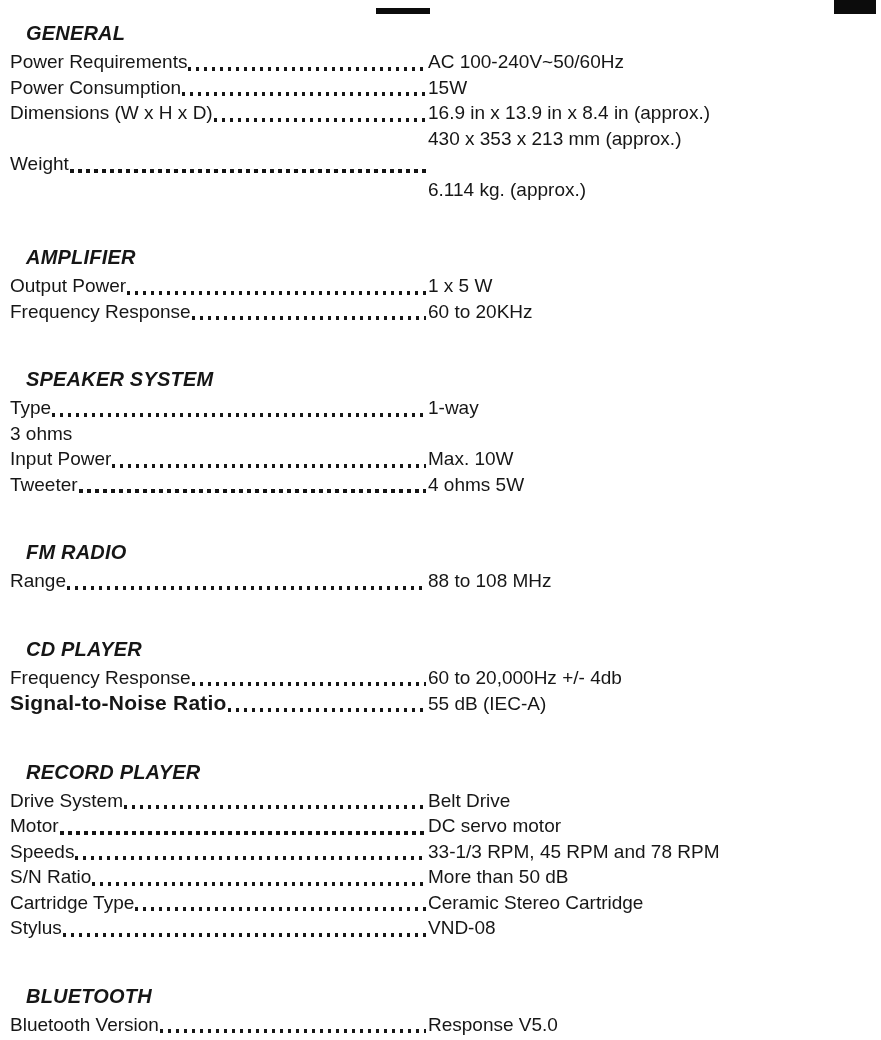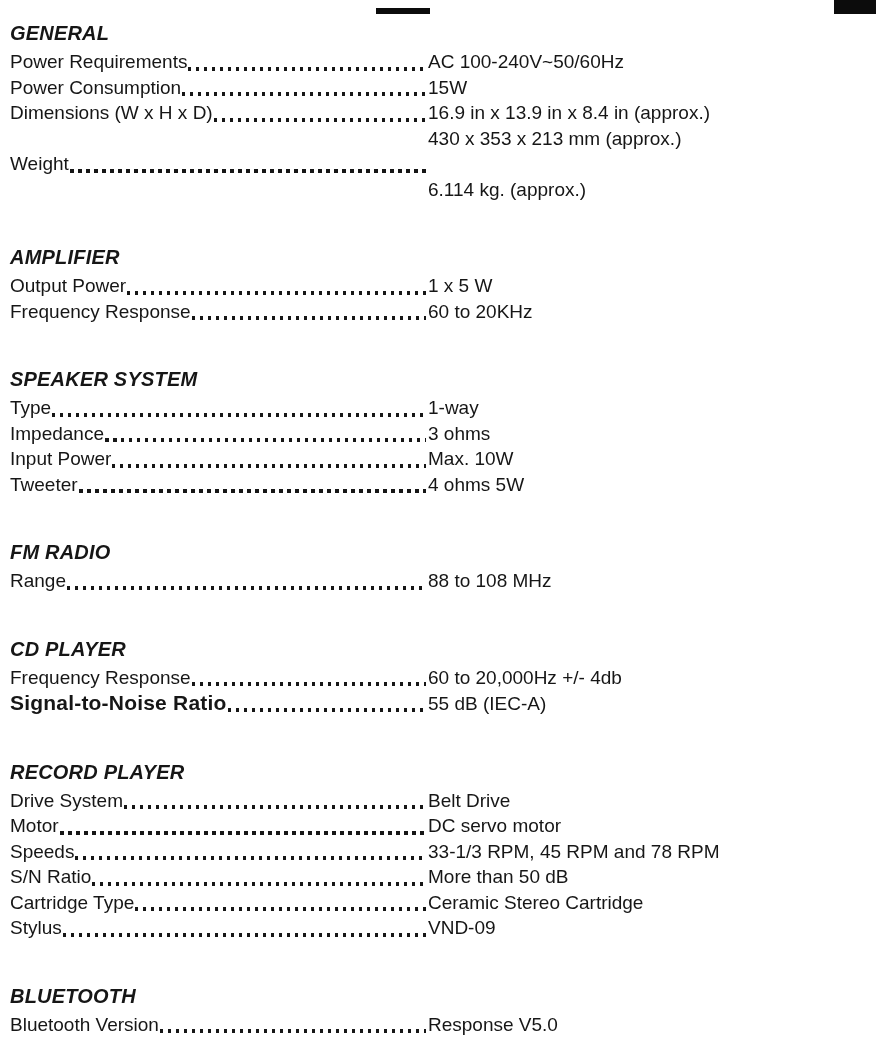--- a/index.html
+++ b/index.html
@@ -30,21 +30,21 @@
     padding: 22px 10px 10px 10px;
     box-sizing: border-box;
   }
   .spec-section {
     margin: 0 0 44px 0;
   }
   .section-title {
     font-size: 20px;
     font-weight: bold;
     font-style: italic;
-    margin: 0 0 4px 0;
+    margin: 0 0 4px 16px;
     letter-spacing: 0.2px;
   }
   .spec-row {
     display: flex;
     align-items: baseline;
     line-height: 25.5px;
     font-size: 19px;
   }
   .label-wrap {
     width: 418px;
@@ -141,24 +141,20 @@
       <section class="spec-section">
         <h2 class="section-title">SPEAKER SYSTEM</h2>
         <div class="spec-row">
           <div class="label-wrap">
             <span class="spec-label">Type</span>
             <span class="leader-dots"></span>
           </div>
           <span class="spec-value">1-way</span>
         </div>
         <div class="spec-row">
-          <div class="label-wrap">
-            <span class="spec-label">Impedance</span>
-            <span class="leader-dots"></span>
-          </div>
           <span class="spec-value">3 ohms</span>
         </div>
         <div class="spec-row">
           <div class="label-wrap">
             <span class="spec-label">Input Power</span>
             <span class="leader-dots"></span>
           </div>
           <span class="spec-value">Max. 10W</span>
         </div>
         <div class="spec-row">
@@ -231,21 +227,21 @@
             <span class="spec-label">Cartridge Type</span>
             <span class="leader-dots"></span>
           </div>
           <span class="spec-value">Ceramic Stereo Cartridge</span>
         </div>
         <div class="spec-row">
           <div class="label-wrap">
             <span class="spec-label">Stylus</span>
             <span class="leader-dots"></span>
           </div>
-          <span class="spec-value">VND-09</span>
+          <span class="spec-value">VND-08</span>
         </div>
       </section>
       <section class="spec-section">
         <h2 class="section-title">BLUETOOTH</h2>
         <div class="spec-row">
           <div class="label-wrap">
             <span class="spec-label">Bluetooth Version</span>
             <span class="leader-dots"></span>
           </div>
           <span class="spec-value">Response V5.0</span>

